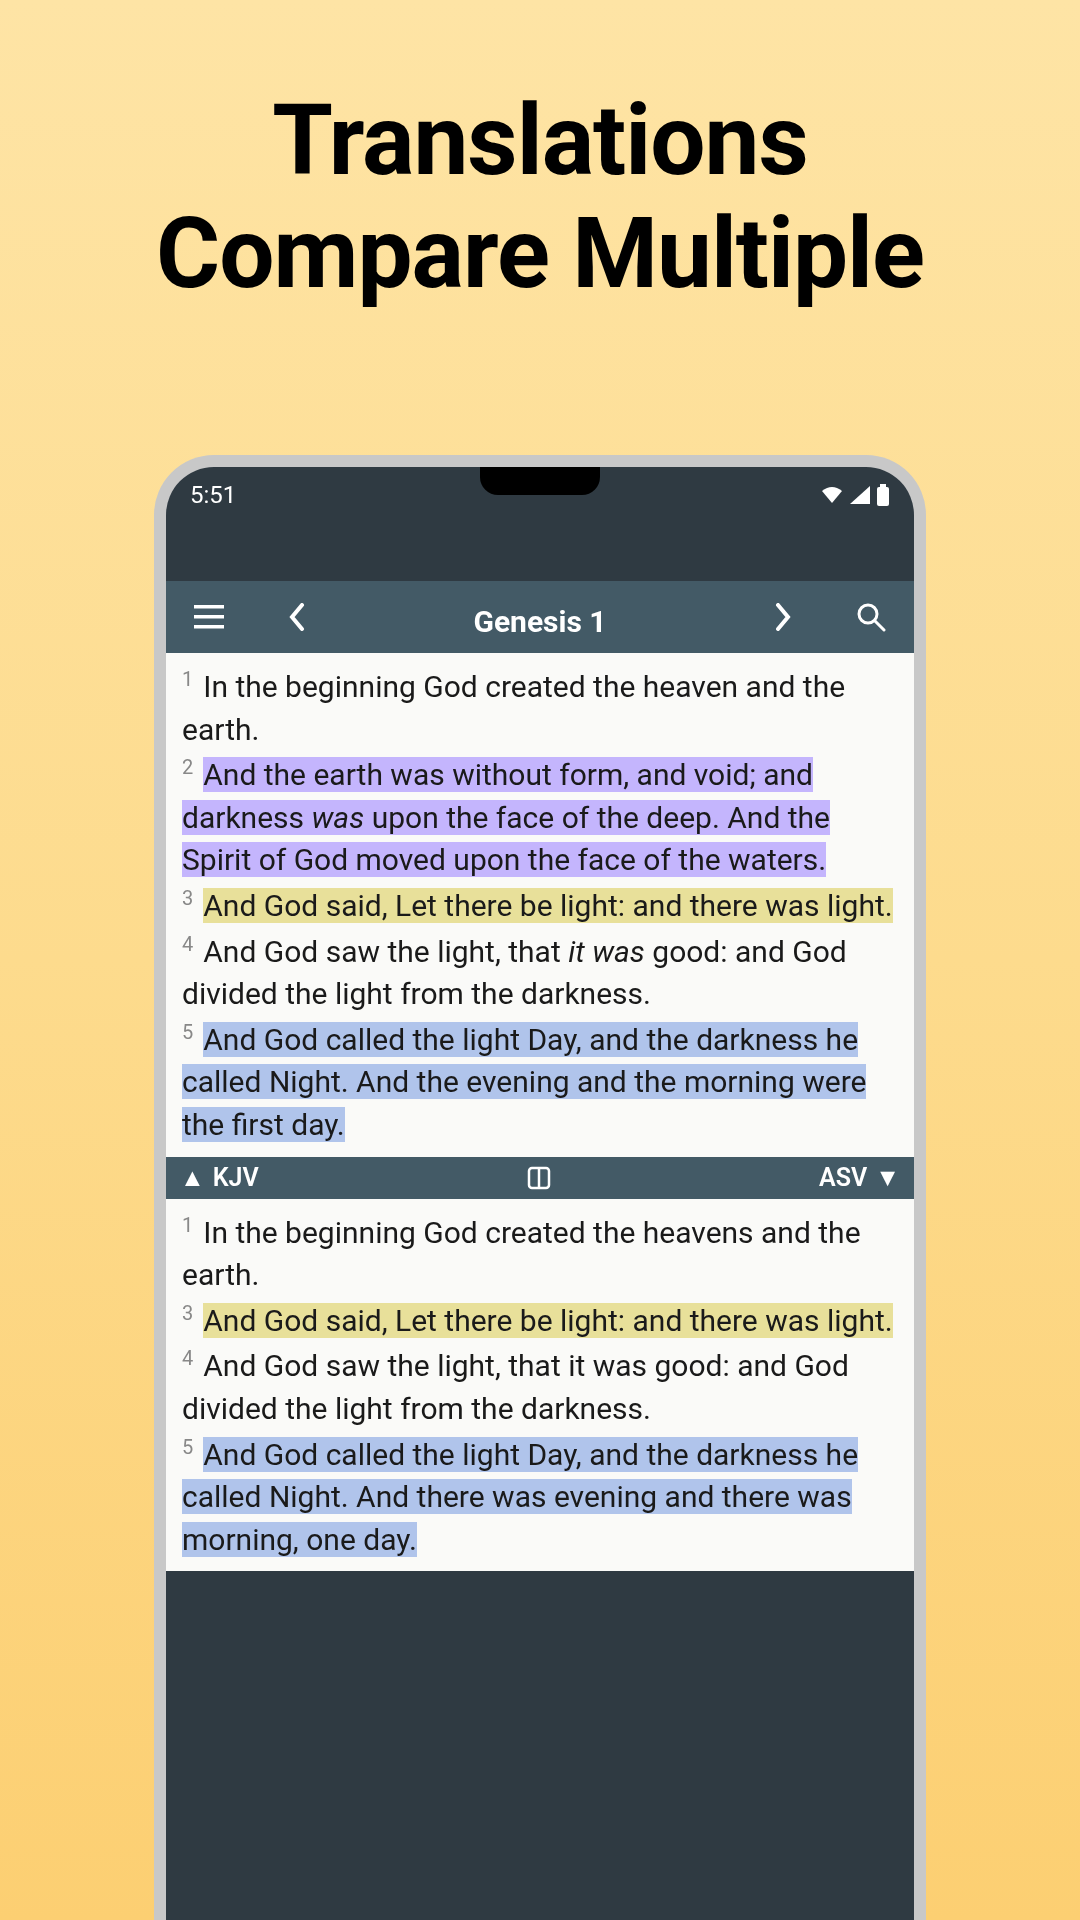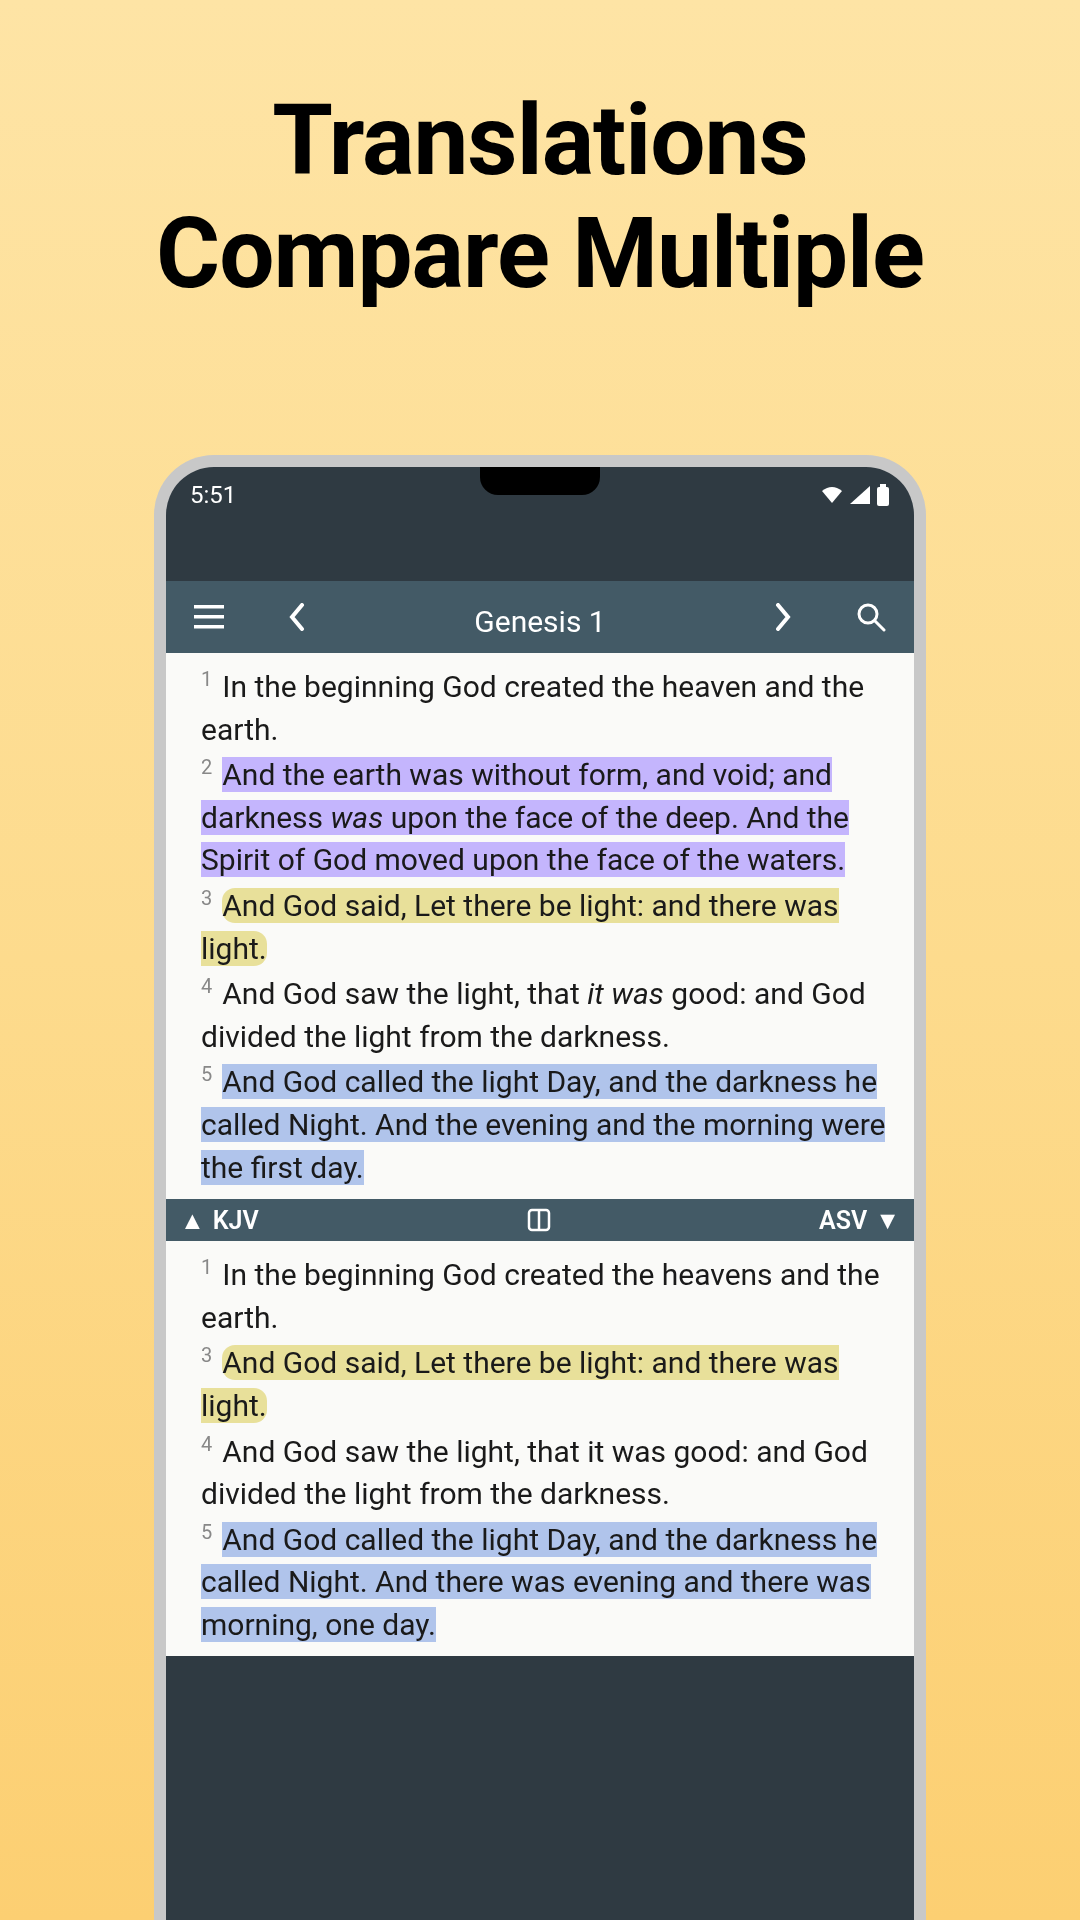--- a/index.html
+++ b/index.html
@@ -76,41 +76,41 @@
     display: flex;
     align-items: center;
     justify-content: center;
     color: #fff;
     cursor: pointer;
   }
   .chapter-title {
     flex: 1;
     text-align: center;
     font-size: 30px;
-    font-weight: 400;
+    font-weight: 700;
     margin-top: 8px;
   }
   .chevron.left { margin-left: 30px; }
   .chevron.right { margin-right: 30px; }
   .content-pane {
     background: #fafaf8;
     padding: 12px 16px 8px 16px;
     font-size: 30px;
     line-height: 1.42;
     color: #1a1a1a;
   }
-  .verse { margin-bottom: 2px; margin-left: 19px; }
+  .verse { margin-bottom: 2px; }
   .verse-num {
     font-size: 20px;
     color: #888;
     vertical-align: super;
     margin-right: 10px;
   }
   .hl-pink { background: #c4b5fd; }
-  .hl-yellow { background: #e8e09a; border-radius: 13px; }
+  .hl-yellow { background: #e8e09a; }
   .hl-blue { background: #b0c4eb; }
   .italic { font-style: italic; }
   .split-bar {
     height: 42px;
     background: #435a66;
     display: flex;
     align-items: center;
     justify-content: space-between;
     padding: 0 14px;
     color: #fff;

